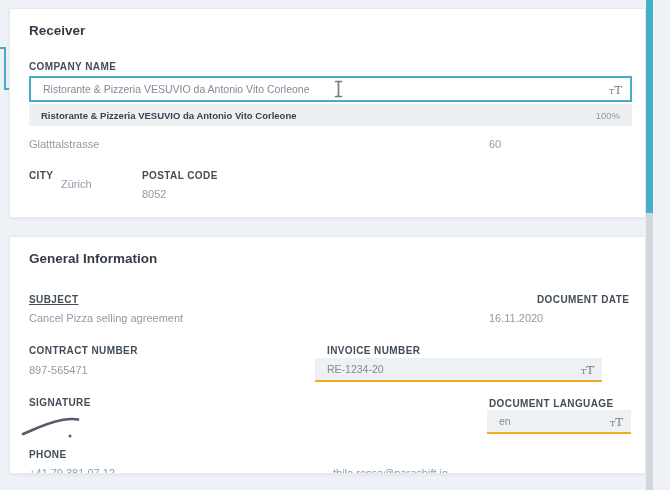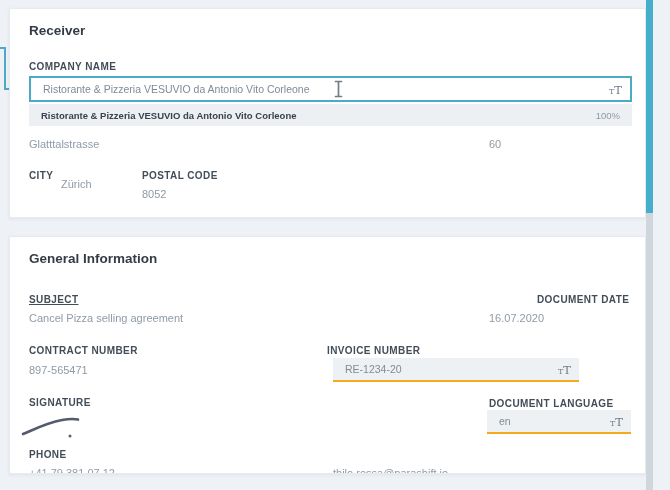--- a/index.html
+++ b/index.html
@@ -21,21 +21,21 @@
   .flabel{position:absolute;font-size:10px;font-weight:bold;letter-spacing:.4px;
           color:var(--label);white-space:nowrap;}
   .fvalue{position:absolute;font-size:11px;color:var(--value);white-space:nowrap;}
   .field-box{position:absolute;}
   .field-box input{width:100%;height:100%;border:none;outline:none;background:transparent;
           font-family:"Liberation Sans",sans-serif;font-size:10.5px;color:var(--input-text);
           padding:0 26px 0 12px;}
   .company-box{left:19px;top:67px;width:603px;height:26px;background:#fff;
           border:2px solid var(--accent);}
   .gray-field{background:var(--field-bg);border-bottom:2px solid var(--underline);}
-  .invoice-box{left:323px;top:121px;width:246px;height:24px;}
+  .invoice-box{left:305px;top:121px;width:287px;height:24px;}
   .language-box{left:477px;top:173px;width:144px;height:24px;}
   .tt-icon{position:absolute;right:8px;top:50%;transform:translateY(-52%);
           color:var(--icon);font-family:"DejaVu Serif",serif;line-height:1;cursor:pointer;
           white-space:nowrap;}
   .tt-s{font-size:8px;}
   .tt-b{font-size:11.5px;}
   .suggestion{position:absolute;left:19px;top:95px;width:603px;height:22px;
           background:var(--suggestion-bg);display:flex;align-items:center;
           justify-content:space-between;padding:0 12px;cursor:pointer;}
   .suggestion .stext{font-size:9.5px;font-weight:bold;color:var(--suggestion-text);white-space:nowrap;}
@@ -88,21 +88,21 @@
     <path d="M3.5 1.5 H9.5 M6.5 1.5 V16.5 M3.5 16.5 H9.5" stroke="var(--cursor)" stroke-width="1.7" fill="none" stroke-linecap="round"></path>
   </svg>
 
   <div class="card card-general">
     <div class="card-title" style="left:19px;top:14px;">General Information</div>
 
     <div class="flabel" style="left:19px;top:57px;text-decoration:underline;">SUBJECT</div>
     <div class="fvalue" style="left:19px;top:75px;">Cancel Pizza selling agreement</div>
 
     <div class="flabel" style="left:479px;top:57px;margin-left:48px;">DOCUMENT DATE</div>
-    <div class="fvalue" style="left:479px;top:75px;">16.07.2020</div>
+    <div class="fvalue" style="left:479px;top:75px;">16.11.2020</div>
 
     <div class="flabel" style="left:19px;top:108px;">CONTRACT NUMBER</div>
     <div class="fvalue" style="left:19px;top:127px;">897-565471</div>
 
     <div class="flabel" style="left:317px;top:108px;">INVOICE NUMBER</div>
     <div class="field-box gray-field invoice-box">
       <input type="text" value="RE-1234-20" style="">
       <span class="tt-icon"><span class="tt-s">T</span><span class="tt-b">T</span></span>
     </div>
 

